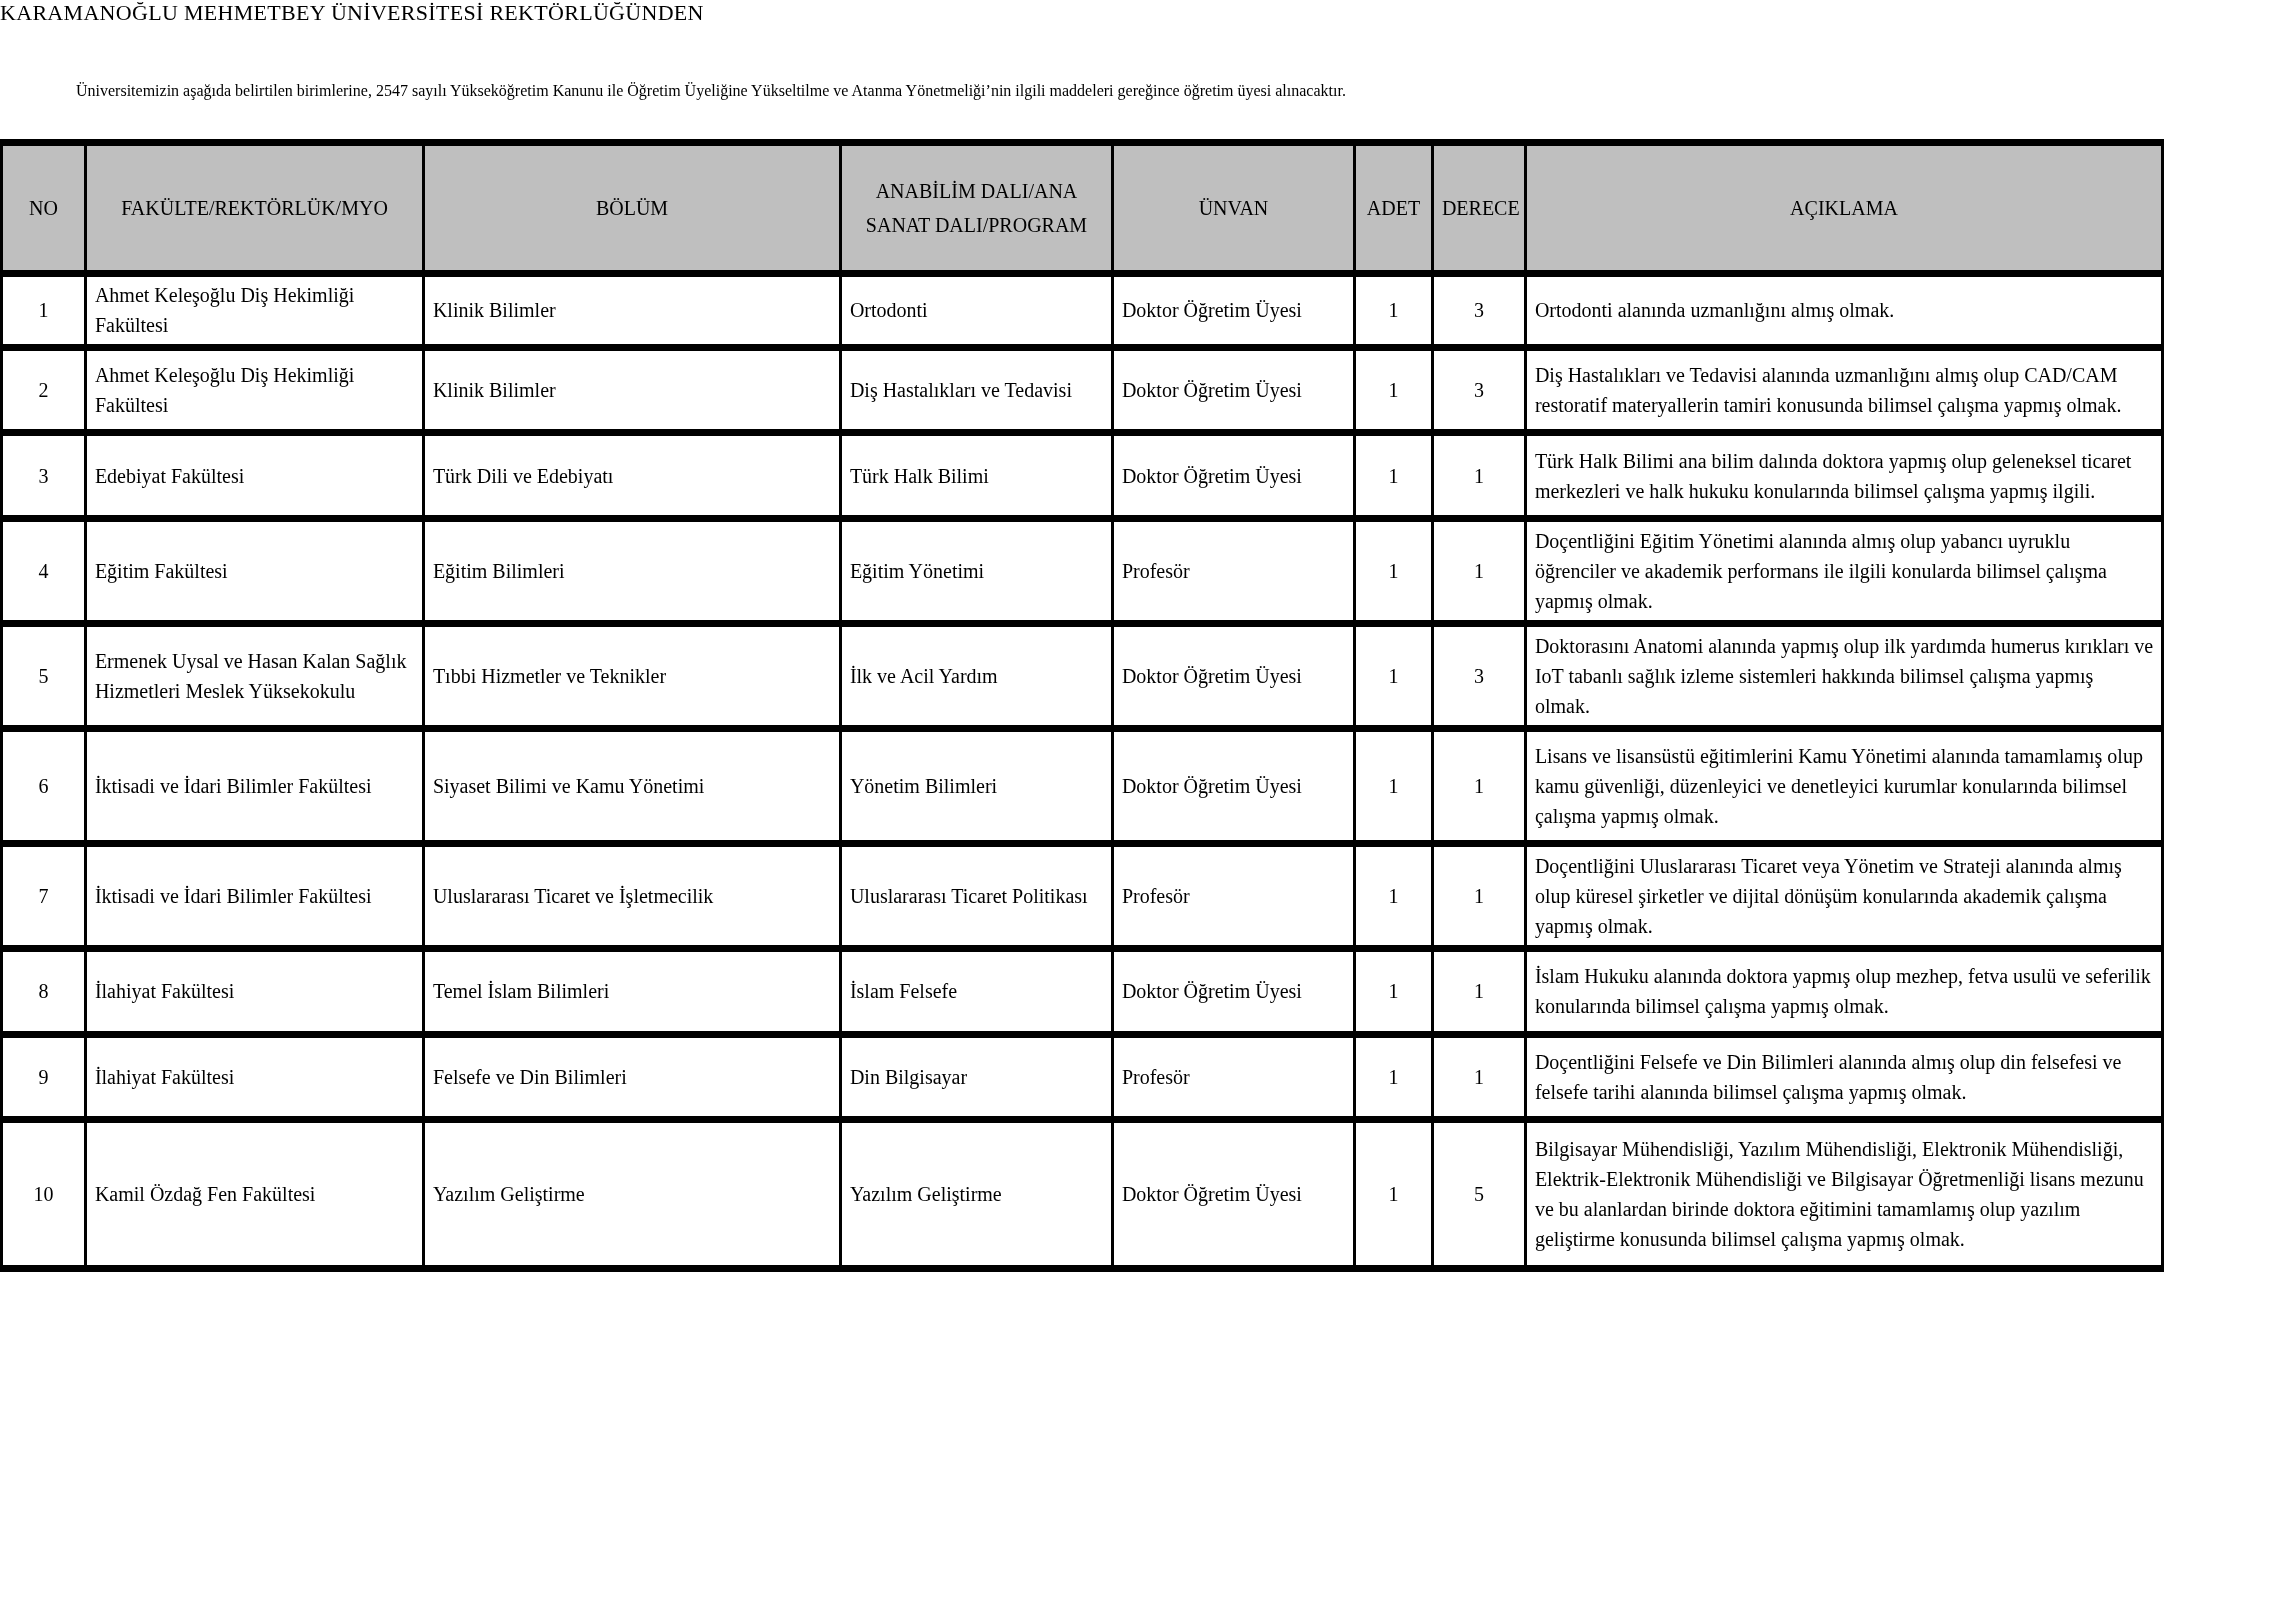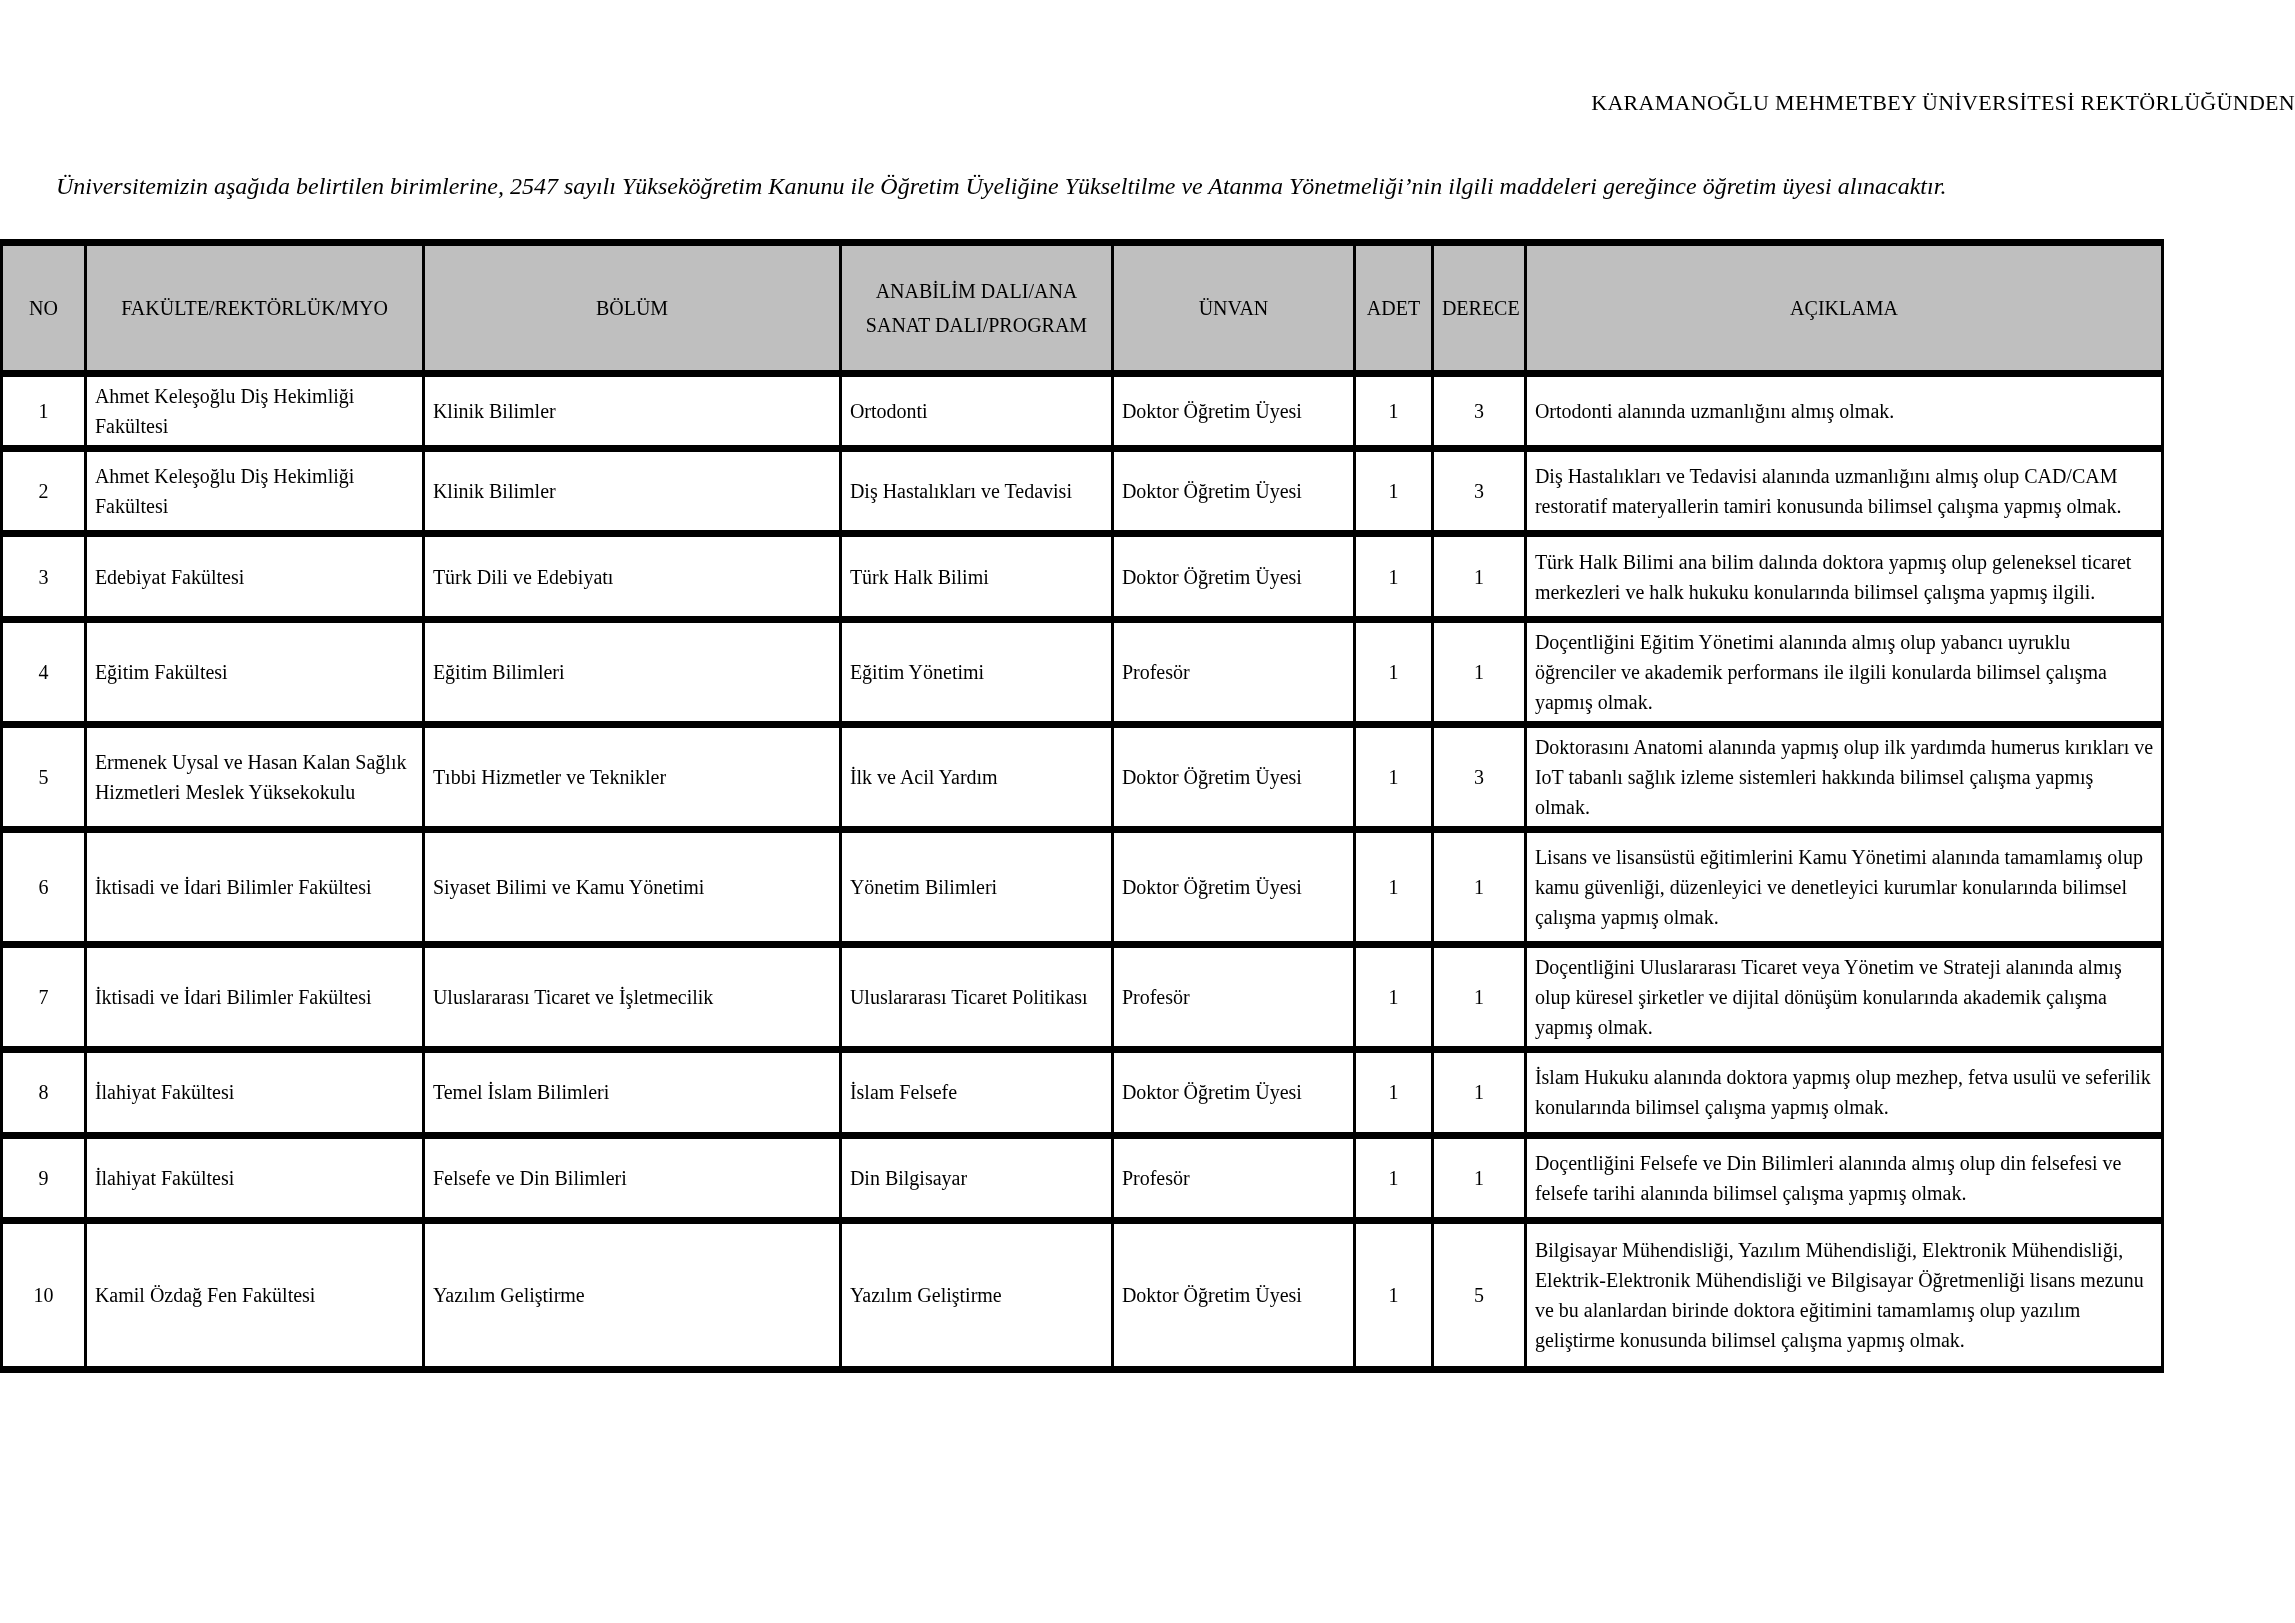--- a/index.html
+++ b/index.html
@@ -12,32 +12,30 @@
     font-family: "Liberation Serif", "DejaVu Serif", serif;
   }
   .page {
     position: relative;
     width: 2295px;
     height: 1624px;
     overflow: hidden;
   }
   .doc-title {
     margin: 0;
-    padding-top: 90px;
-    text-align: right;
+    text-align: left;
     font-size: 22px;
     font-weight: normal;
     letter-spacing: 0.3px;
   }
   .intro {
-    margin: 54px 118px 0 56px;
-    font-size: 24px;
+    margin: 54px 118px 0 76px;
+    font-size: 16px;
     line-height: 1.35;
     white-space: nowrap;
-    font-style: italic;
   }
   table.vacancies {
     margin-top: 37px;
     width: 2161px;
     border-collapse: collapse;
     table-layout: fixed;
     font-size: 20px;
   }
   table.vacancies col.c-no     { width: 84px; }
   table.vacancies col.c-fac    { width: 338px; }

